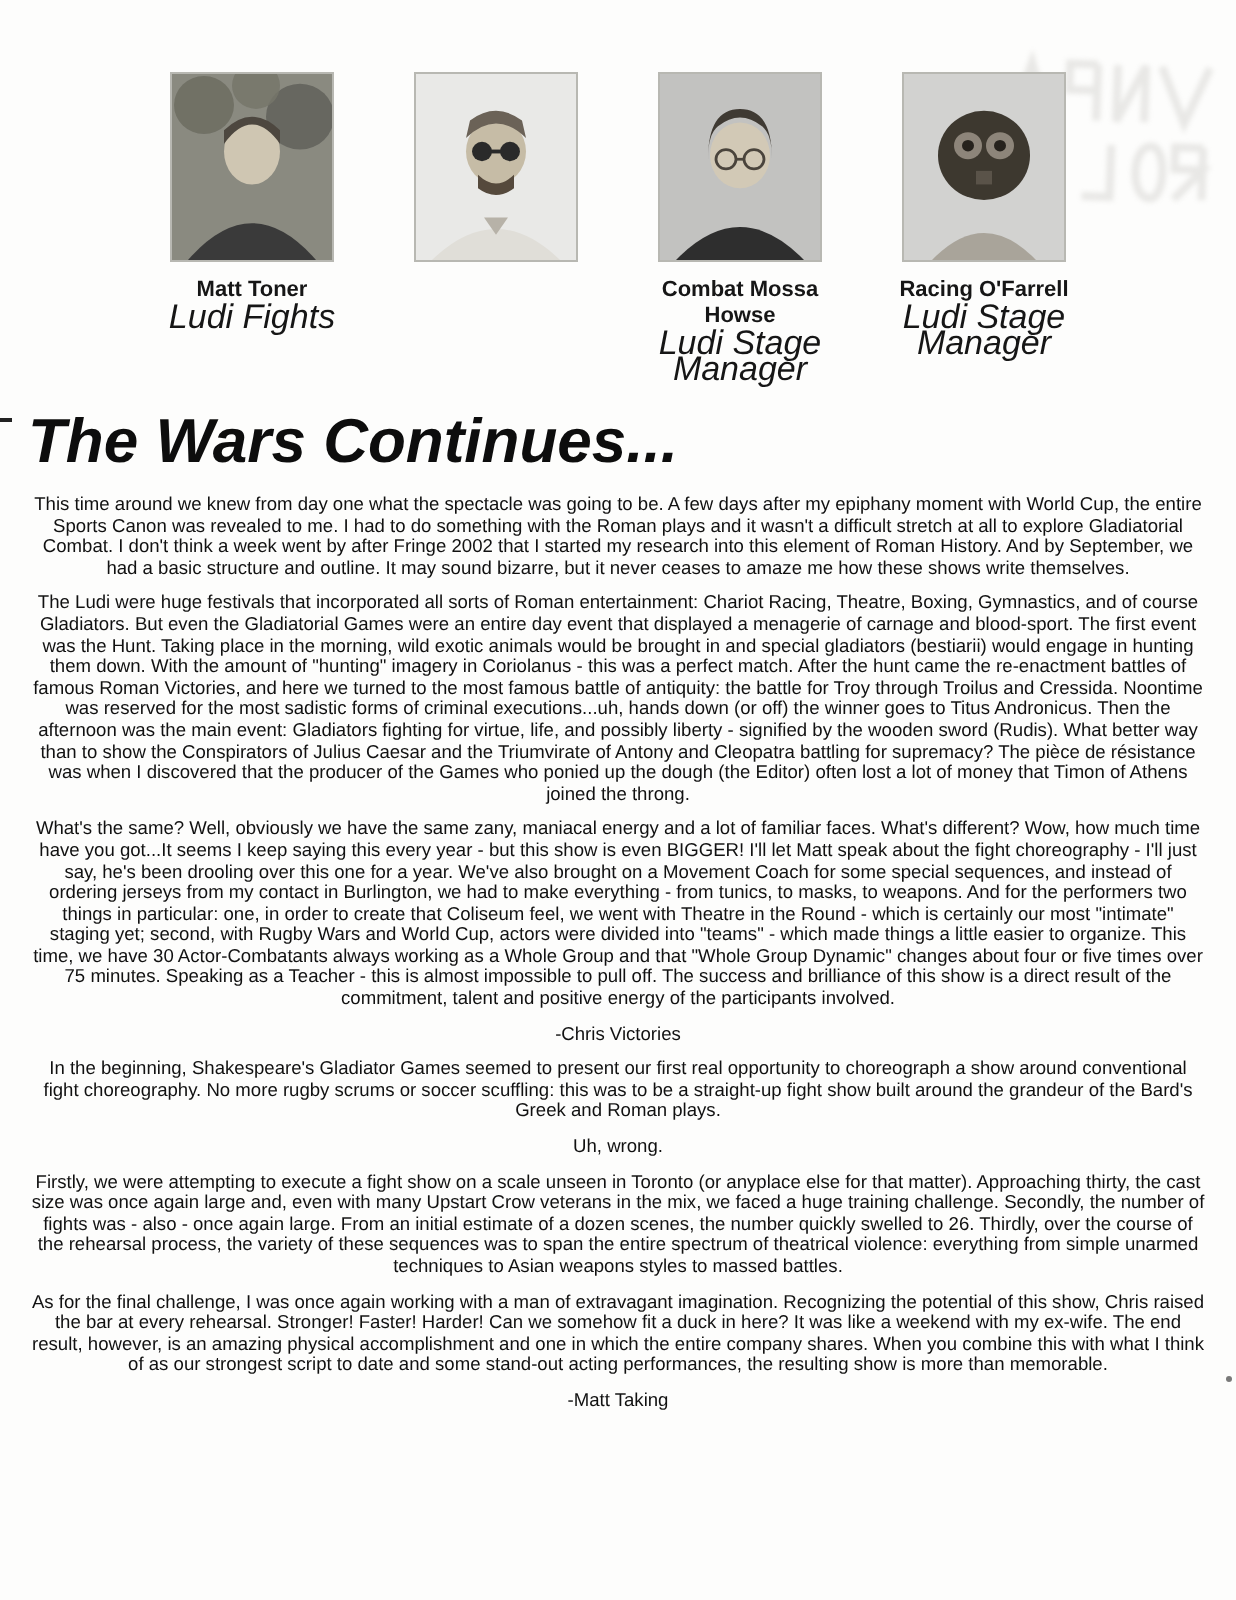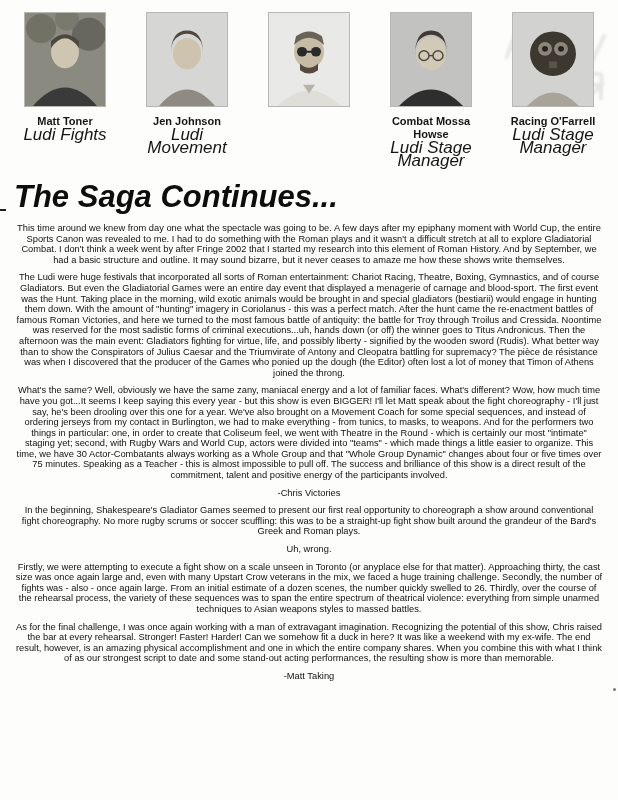--- a/index.html
+++ b/index.html
@@ -24,21 +24,21 @@
     opacity: 0.28;
     filter: blur(1.2px);
     transform: scaleX(-1) rotate(-2deg);
     pointer-events: none;
   }
   .photos-row {
     position: relative;
     display: flex;
     justify-content: center;
     gap: 12px;
-    padding-top: 12px;
+    padding-top: 36px;
     z-index: 1;
   }
   .person { width: 110px; text-align: center; }
   .photo {
     width: 82px;
     height: 95px;
     margin: 0 auto;
     border: 1px solid #b8b8b2;
     background: #dcdcdc;
   }
@@ -100,34 +100,20 @@
           <path d="M26 36 q14 -20 28 0 l0 -7 q-14 -14 -28 0 z" fill="#4d473f"></path>
           <path d="M8 96 Q40 58 72 96 Z" fill="#3a3a3a"></path>
         </svg>
       </div>
       <figcaption>
         <div class="person-name">Matt Toner</div>
         <div class="person-role">Ludi Fights</div>
       </figcaption>
     </figure>
 
-    <figure class="person">
-      <div class="photo">
-        <svg viewBox="0 0 80 96" preserveAspectRatio="none" aria-hidden="true">
-          <rect width="80" height="96" fill="#d6d6d4"></rect>
-          <ellipse cx="40" cy="42" rx="14" ry="16" fill="#cdc3ae"></ellipse>
-          <path d="M24 42 q0 -24 16 -24 q16 0 16 24 q0 -12 -5 -16 q-11 -9 -22 0 q-5 4 -5 16 z" fill="#4f463c"></path>
-          <path d="M12 96 Q40 62 68 96 Z" fill="#8f8a82"></path>
-        </svg>
-      </div>
-      <figcaption>
-        <div class="person-name">Jen Johnson</div>
-        <div class="person-role">Ludi Movement</div>
-      </figcaption>
-    </figure>
 
     <figure class="person">
       <div class="photo">
         <svg viewBox="0 0 80 96" preserveAspectRatio="none" aria-hidden="true">
           <rect width="80" height="96" fill="#e9e9e7"></rect>
           <ellipse cx="40" cy="40" rx="15" ry="17" fill="#c6bca6"></ellipse>
           <path d="M25 33 q15 -15 30 0 l-2 -9 q-13 -10 -26 0 z" fill="#6b6257"></path>
           <circle cx="33" cy="40" r="5" fill="#2a2a2a"></circle>
           <circle cx="47" cy="40" r="5" fill="#2a2a2a"></circle>
           <rect x="36" y="39" width="8" height="2" fill="#2a2a2a"></rect>
@@ -170,21 +156,21 @@
         </svg>
       </div>
       <figcaption>
         <div class="person-name">Racing O'Farrell</div>
         <div class="person-role">Ludi Stage Manager</div>
       </figcaption>
     </figure>
 
   </div>
 
-  <h1 class="title">The Saga Continues...</h1>
+  <h1 class="title">The Wars Continues...</h1>
 
   <div class="body-text">
     <p class="para">This time around we knew from day one what the spectacle was going to be. A few days after my epiphany moment with World Cup, the entire Sports Canon was revealed to me. I had to do something with the Roman plays and it wasn't a difficult stretch at all to explore Gladiatorial Combat. I don't think a week went by after Fringe 2002 that I started my research into this element of Roman History. And by September, we had a basic structure and outline. It may sound bizarre, but it never ceases to amaze me how these shows write themselves.</p>
     <p class="para">The Ludi were huge festivals that incorporated all sorts of Roman entertainment: Chariot Racing, Theatre, Boxing, Gymnastics, and of course Gladiators. But even the Gladiatorial Games were an entire day event that displayed a menagerie of carnage and blood-sport. The first event was the Hunt. Taking place in the morning, wild exotic animals would be brought in and special gladiators (bestiarii) would engage in hunting them down. With the amount of "hunting" imagery in Coriolanus - this was a perfect match. After the hunt came the re-enactment battles of famous Roman Victories, and here we turned to the most famous battle of antiquity: the battle for Troy through Troilus and Cressida. Noontime was reserved for the most sadistic forms of criminal executions...uh, hands down (or off) the winner goes to Titus Andronicus. Then the afternoon was the main event: Gladiators fighting for virtue, life, and possibly liberty - signified by the wooden sword (Rudis). What better way than to show the Conspirators of Julius Caesar and the Triumvirate of Antony and Cleopatra battling for supremacy? The pièce de résistance was when I discovered that the producer of the Games who ponied up the dough (the Editor) often lost a lot of money that Timon of Athens joined the throng.</p>
     <p class="para">What's the same? Well, obviously we have the same zany, maniacal energy and a lot of familiar faces. What's different? Wow, how much time have you got...It seems I keep saying this every year - but this show is even BIGGER! I'll let Matt speak about the fight choreography - I'll just say, he's been drooling over this one for a year. We've also brought on a Movement Coach for some special sequences, and instead of ordering jerseys from my contact in Burlington, we had to make everything - from tunics, to masks, to weapons. And for the performers two things in particular: one, in order to create that Coliseum feel, we went with Theatre in the Round - which is certainly our most "intimate" staging yet; second, with Rugby Wars and World Cup, actors were divided into "teams" - which made things a little easier to organize. This time, we have 30 Actor-Combatants always working as a Whole Group and that "Whole Group Dynamic" changes about four or five times over 75 minutes. Speaking as a Teacher - this is almost impossible to pull off. The success and brilliance of this show is a direct result of the commitment, talent and positive energy of the participants involved.</p>
     <p class="para signature">-Chris Victories</p>
     <p class="para">In the beginning, Shakespeare's Gladiator Games seemed to present our first real opportunity to choreograph a show around conventional fight choreography. No more rugby scrums or soccer scuffling: this was to be a straight-up fight show built around the grandeur of the Bard's Greek and Roman plays.</p>
     <p class="para">Uh, wrong.</p>
     <p class="para">Firstly, we were attempting to execute a fight show on a scale unseen in Toronto (or anyplace else for that matter). Approaching thirty, the cast size was once again large and, even with many Upstart Crow veterans in the mix, we faced a huge training challenge. Secondly, the number of fights was - also - once again large. From an initial estimate of a dozen scenes, the number quickly swelled to 26. Thirdly, over the course of the rehearsal process, the variety of these sequences was to span the entire spectrum of theatrical violence: everything from simple unarmed techniques to Asian weapons styles to massed battles.</p>
     <p class="para">As for the final challenge, I was once again working with a man of extravagant imagination. Recognizing the potential of this show, Chris raised the bar at every rehearsal. Stronger! Faster! Harder! Can we somehow fit a duck in here? It was like a weekend with my ex-wife. The end result, however, is an amazing physical accomplishment and one in which the entire company shares. When you combine this with what I think of as our strongest script to date and some stand-out acting performances, the resulting show is more than memorable.</p>

